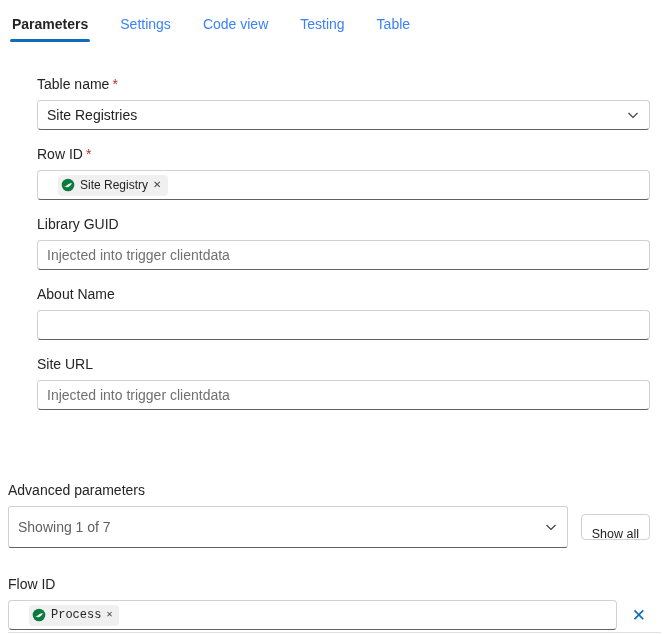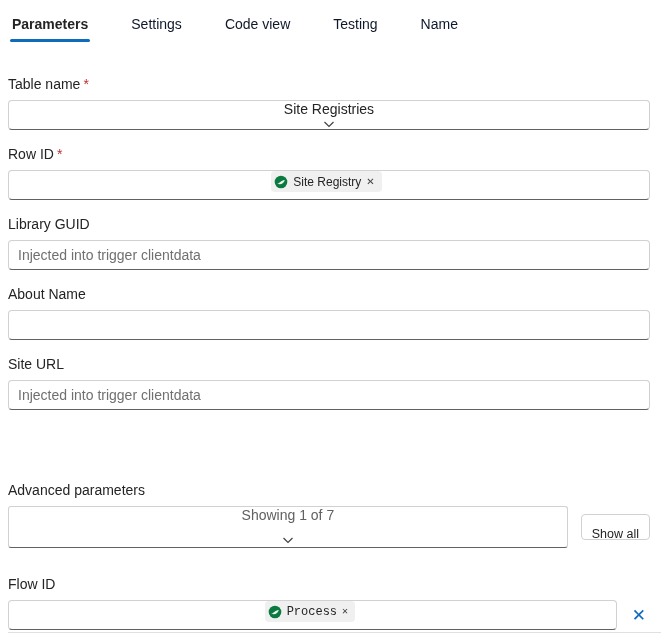--- a/index.html
+++ b/index.html
@@ -12,45 +12,45 @@
   *{box-sizing:border-box;}
   html,body{margin:0;padding:0;}
   body{
     width:669px;height:634px;
     background:#fff;color:var(--text);
     font-family:"Liberation Sans",sans-serif;
     overflow:hidden;position:relative;
   }
 
   
-  .tabs{display:flex;gap:39px;padding:14px 0 0 10px;}
-  .tab{font-size:14px;color:#0f172a;padding:2px 2px 10px;position:relative;cursor:pointer;}
+  .tabs{display:flex;gap:28px;padding:14px 0 0 10px;}
+  .tab{font-size:14px;color:#3b82f6;padding:2px 2px 10px;position:relative;cursor:pointer;}
   .tab.active{font-weight:700;color:var(--text);}
   .tab.active::after{content:"";position:absolute;left:0;right:0;bottom:0;height:3px;border-radius:2px;background:var(--accent);}
 
   main{padding:32px 19px 0 8px;}
 
-  .group{margin-bottom:14px;}
+  .group{margin-bottom:14px;margin-left:29px;}
   .label{font-size:14px;line-height:20px;margin-bottom:6px;color:var(--text);}
   .req{color:#bc2f32;margin-left:3px;}
 
   .control{
     height:30px;width:100%;
     border:1px solid var(--border);border-bottom-color:var(--border-bottom);
     border-radius:4px;background:#fff;
     display:flex;align-items:center;padding:0 9px;
-    font-size:14px;color:var(--text);flex-direction:column;
+    font-size:14px;color:var(--text);
   }
   input.control{outline:none;font-family:inherit;}
   input.control::placeholder{color:var(--muted);}
 
   .combo{justify-content:space-between;cursor:pointer;}
   .chev{display:flex;align-items:center;color:#424242;}
 
-  .tokens{gap:4px;padding-left:4px;}
+  .tokens{gap:4px;padding-left:20px;}
   .pill{
     display:inline-flex;align-items:center;gap:5px;
     background:#f0f0f0;border-radius:4px;
     padding:0 7px 0 3px;height:21px;font-size:12px;color:var(--text);
   }
   .dismiss{font-size:10px;color:#424242;cursor:pointer;line-height:1;}
   .dv-icon{display:flex;align-items:center;}
 
   .advanced-section{margin-top:70px;}
   .adv-row{display:flex;align-items:center;gap:13px;}
@@ -70,21 +70,21 @@
   .divider{position:absolute;left:8px;right:8px;bottom:1px;height:1px;background:#e0e0e0;}
 </style>
 </head>
 <body>
 
 <nav class="tabs">
   <div class="tab active">Parameters</div>
   <div class="tab">Settings</div>
   <div class="tab">Code view</div>
   <div class="tab">Testing</div>
-  <div class="tab">Name</div>
+  <div class="tab">Table</div>
 </nav>
 
 <main>
 
   <div class="group">
     <div class="label"><span>Table name</span><span class="req">*</span></div>
     <div class="control combo">
       <span>Site Registries</span>
       <span class="chev">
         <svg width="14" height="14" viewBox="0 0 14 14">

